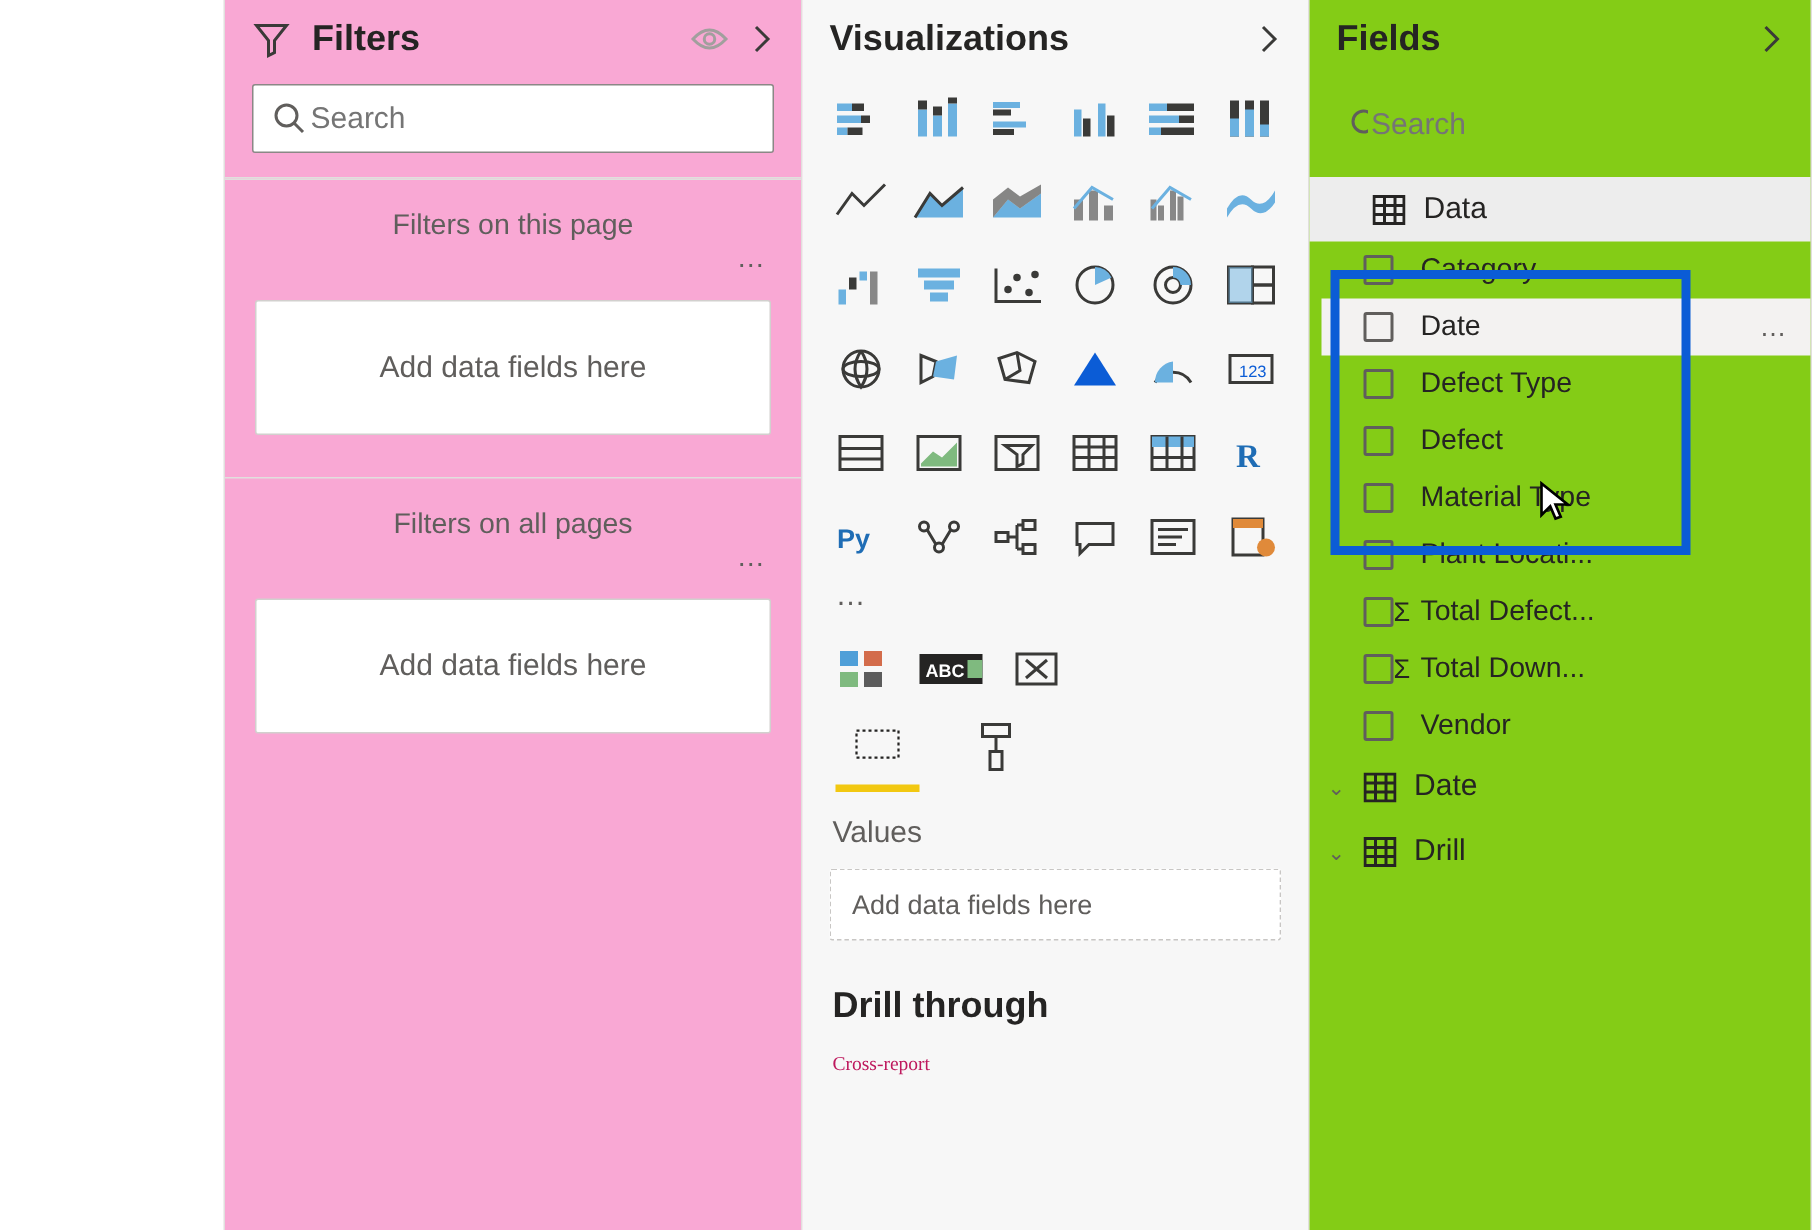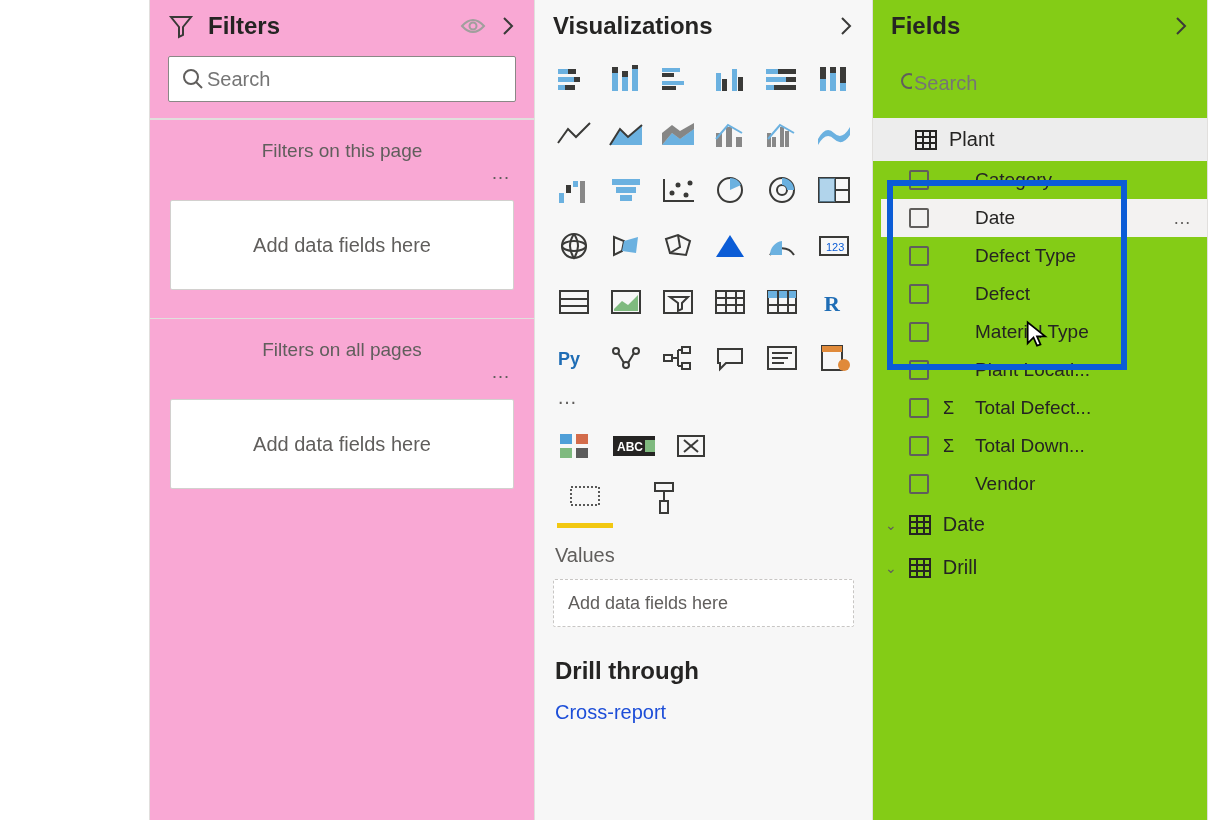--- a/index.html
+++ b/index.html
@@ -108,38 +108,37 @@
   .tab-item { display:flex; flex-direction:column; align-items:center; gap:6px; cursor:pointer;}
   .tab-item.active::after{
     content:""; display:block; width:56px; height:5px; background:#f2c811; margin-top:6px;
   }
   .viz h3 {
     font-size:20px; font-weight:400; color:#605e5c; margin:16px 20px 4px 20px;
   }
   .viz h2.sub {
     font-size:24px; font-weight:600; margin:22px 0 6px 20px; color:#252423;
   }
-  .viz .cross { font-size:20px; color:#1d4ed8; padding:10px 20px 0 20px;}
+  .viz .cross { font-size:13px; color:#be185d; padding:10px 20px 0 20px;font-family:Liberation Serif, serif;}
 
   
   .fields .search-wrap { border:none; border-bottom:none; height:50px; margin:8px 14px 10px 14px; background:transparent;}
   .fields .search-wrap input { background:transparent; }
   .field-table {
     display:flex; align-items:center; gap:12px;
     padding: 10px 14px 10px 16px;
     cursor:pointer;
     background:#ededed;
   }
   .field-table .expand { color:#605e5c; font-size:14px; width:14px;}
   .field-table .tname { font-size:20px; color:#252423;}
   .field-list { padding-left: 8px; }
   .field-row {
     display:flex; align-items:center;
     padding: 8px 14px 8px 28px;
-    gap: 14px;
     cursor:pointer;
     font-size:19px;
     color:#252423;
     position:relative;
   }
   .field-row .cb {
     width:20px;height:20px;border:2px solid #605e5c;border-radius:2px;flex-shrink:0;
   }
   .field-row .sigma { font-size:18px;color:#252423; width:18px;}
   .field-row .fname { flex:1; white-space:nowrap; overflow:hidden; text-overflow:ellipsis;}
@@ -553,21 +552,21 @@
   <div id="fields-body" style="position:relative;">
       <div class="field-table">
         <span class="expand" style="visibility:hidden">⌄</span>
         <svg width="22" height="20">
           <rect x="1" y="1" width="20" height="18" style="fill:none;stroke:#252423;stroke-width:2"></rect>
           <line x1="1" y1="7" x2="21" y2="7" style="stroke:#252423;stroke-width:2"></line>
           <line x1="1" y1="13" x2="21" y2="13" style="stroke:#252423;stroke-width:2"></line>
           <line x1="8" y1="1" x2="8" y2="19" style="stroke:#252423;stroke-width:2"></line>
           <line x1="15" y1="1" x2="15" y2="19" style="stroke:#252423;stroke-width:2"></line>
         </svg>
-        <span class="tname">Plant</span>
+        <span class="tname">Data</span>
       </div>
       <div class="field-list">
         <div class="field-row">
           <span class="cb"></span>
           <span style="width:18px"></span>
           <span class="fname">Category</span>
         </div>
         <div class="field-row" style="background: rgb(243, 242, 241);">
           <span class="cb"></span>
           <span style="width:18px"></span>

